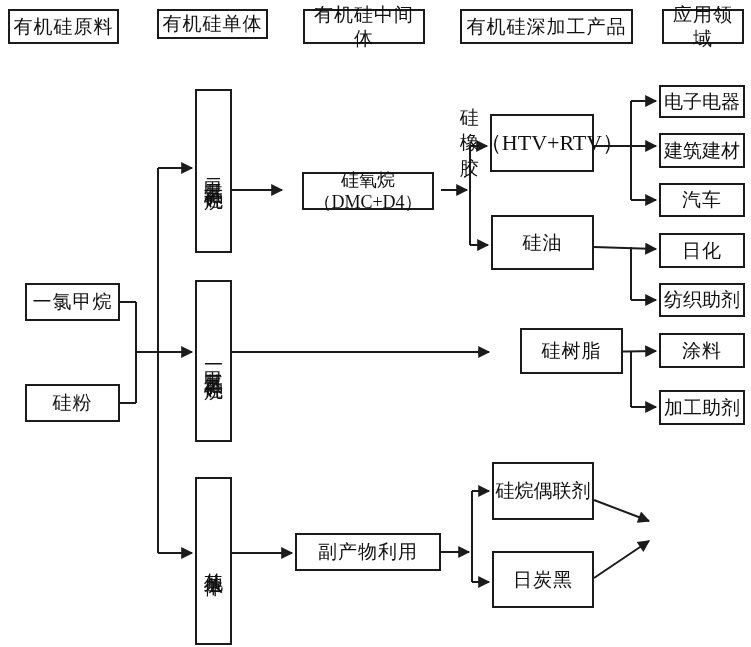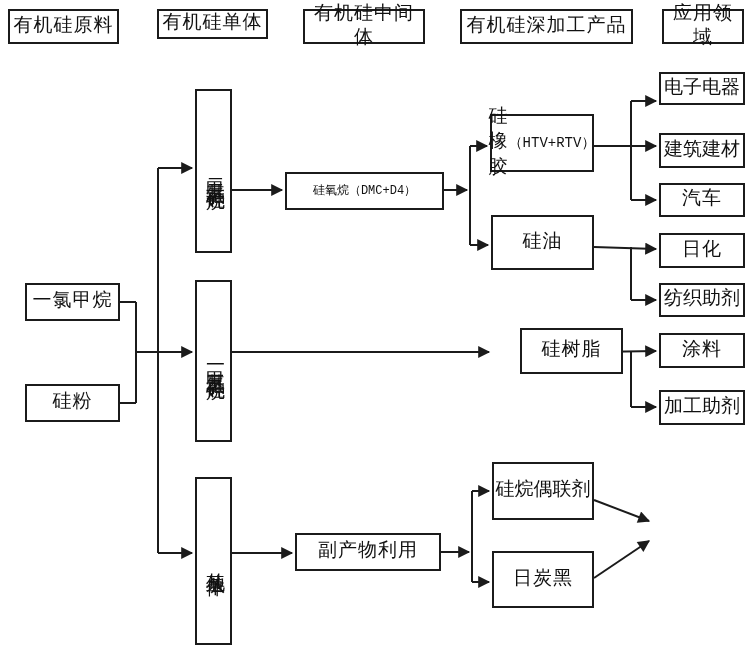--- a/index.html
+++ b/index.html
@@ -1,32 +1,32 @@
 <!DOCTYPE html>
 <html><head>
 <meta charset="utf-8">
 <style>
   html,body{margin:0;padding:0;background:#ffffff;}
   #stage{
     position:relative;width:751px;height:647px;background:#ffffff;overflow:hidden;
-    font-family:Liberation Mono, monospace;color:#111111;
+    font-family:Liberation Serif, serif;color:#111111;
   }
   #wires{position:absolute;left:0;top:0;width:751px;height:647px;}
   .box{
     position:absolute;box-sizing:border-box;border:2px solid #1b1b1b;background:#ffffff;
     display:flex;align-items:center;justify-content:center;text-align:center;
     font-size:19px;line-height:1.25;letter-spacing:1px;color:#111111;
   }
   .hdr{font-size:19px;}
   .vbox .vtext{
     writing-mode:vertical-rl;text-orientation:upright;letter-spacing:2px;font-size:19px;
   }
   .small{font-size:17px;letter-spacing:0;}
   .two-line{line-height:1.35;}
-  .two-line .ln2{font-size:14px;letter-spacing:0;}
+  .two-line .ln2{font-size:22px;letter-spacing:0;}
 </style>
 </head>
 <body>
 
 <div id="stage">
 
   <svg id="wires" viewBox="0 0 751 647" xmlns="http://www.w3.org/2000/svg">
     <defs>
       <marker id="arrow" viewBox="0 0 10 10" refX="9" refY="5" markerWidth="7" markerHeight="6" orient="auto-start-reverse">
         <path d="M0 0 L10 5 L0 10 z" fill="#1b1b1b"></path>
@@ -80,33 +80,33 @@
   <div class="box vbox" style="left:195px;top:89px;width:37px;height:164px">
     <span class="vtext">二甲基二氯硅烷</span>
   </div>
   <div class="box vbox" style="left:195px;top:280px;width:37px;height:162px">
     <span class="vtext">一甲基三氯硅烷</span>
   </div>
   <div class="box vbox" style="left:195px;top:477px;width:37px;height:168px">
     <span class="vtext">其他单体</span>
   </div>
 
-  <div class="box small" style="left:285px;top:172px;width:159px;height:38px;font-size:12px">硅氧烷（DMC+D4）</div>
+  <div class="box small" style="left:302px;top:172px;width:132px;height:38px;font-size:18px">硅氧烷（DMC+D4）</div>
   <div class="box" style="left:295px;top:533px;width:146px;height:38px">副产物利用</div>
 
   <div class="box two-line" style="left:490px;top:114px;width:104px;height:58px">
     <span>硅橡胶</span>
     <span class="ln2">（HTV+RTV）</span>
   </div>
   <div class="box" style="left:491px;top:215px;width:103px;height:55px">硅油</div>
   <div class="box" style="left:520px;top:328px;width:103px;height:46px">硅树脂</div>
   <div class="box" style="left:492px;top:462px;width:102px;height:58px;letter-spacing:0">硅烷偶联剂</div>
   <div class="box" style="left:492px;top:551px;width:102px;height:57px">日炭黑</div>
 
-  <div class="box" style="left:659px;top:72px;width:86px;height:33px;letter-spacing:0">电子电器</div>
+  <div class="box" style="left:659px;top:85px;width:86px;height:33px;letter-spacing:0">电子电器</div>
   <div class="box" style="left:659px;top:133px;width:86px;height:35px;letter-spacing:0">建筑建材</div>
   <div class="box" style="left:659px;top:183px;width:86px;height:34px">汽车</div>
   <div class="box" style="left:659px;top:233px;width:86px;height:35px">日化</div>
   <div class="box" style="left:659px;top:283px;width:86px;height:34px;letter-spacing:0">纺织助剂</div>
   <div class="box" style="left:659px;top:333px;width:86px;height:35px">涂料</div>
   <div class="box" style="left:659px;top:390px;width:86px;height:35px;letter-spacing:0">加工助剂</div>
 
 </div>
 
 </body></html>

